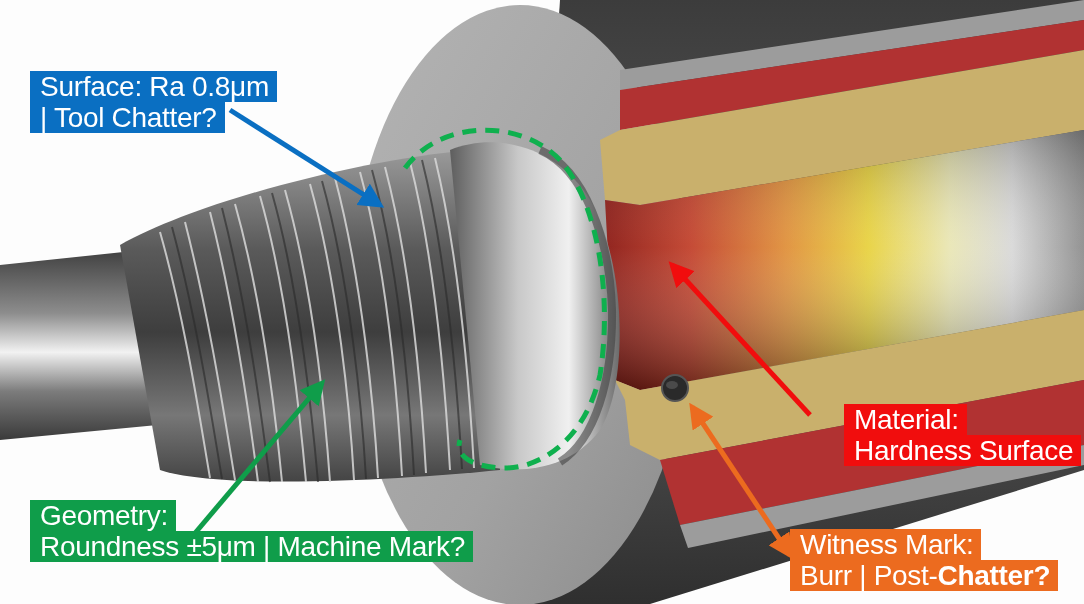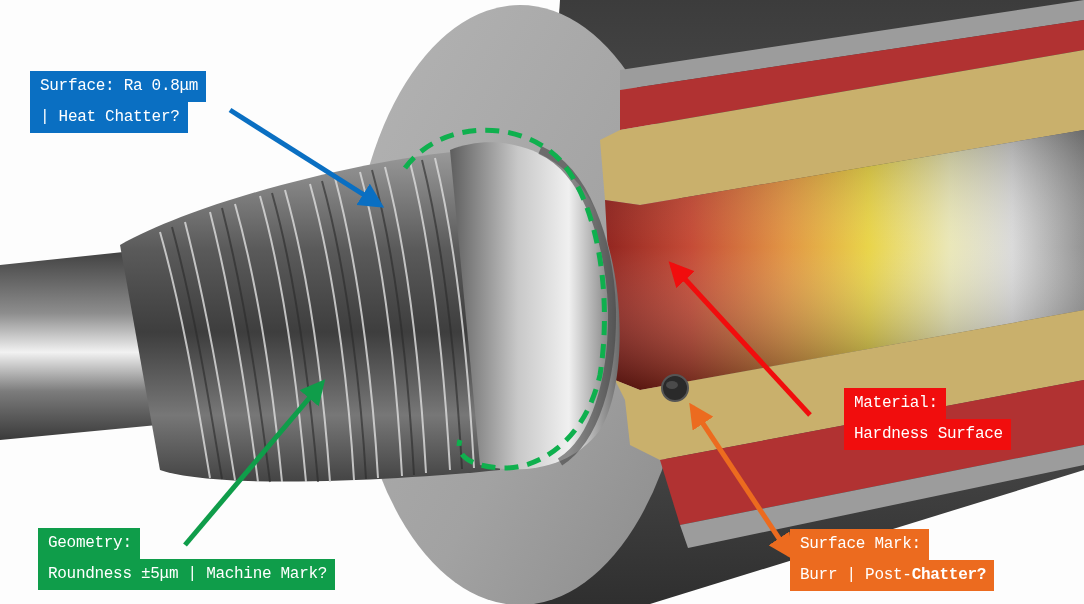--- a/index.html
+++ b/index.html
@@ -1,21 +1,21 @@
 <!DOCTYPE html>
 <html><head>
 <meta charset="utf-8">
 <style>
   html, body { margin: 0; padding: 0; }
   body { width: 1084px; height: 604px; overflow: hidden; background: #ffffff; font-family: "Liberation Sans", sans-serif; }
   .stage { position: relative; width: 1084px; height: 604px; overflow: hidden; background: #fdfdfd; }
   svg.art { position: absolute; left: 0; top: 0; }
   .label {
-    position: absolute; color: #ffffff; font-family: Liberation Mono, monospace;
-    font-size: 16px; line-height: 29px; letter-spacing: -0.3px;
+    position: absolute; color: #ffffff; font-family: Liberation Sans, sans-serif;
+    font-size: 28px; line-height: 29px; letter-spacing: -0.3px;
   }
   .label .line { display: inline-block; padding: 1px 8px 1px 10px; white-space: nowrap; }
   .label .row { display: block; margin: 0; }
   .blue .line { background: #0a6fc2; }
   .green .line { background: #0f9d4a; }
   .red .line { background: #f10d0d; }
   .orange .line { background: #ec6b1f; }
   .bold { font-weight: bold; }
 </style>
 </head>
@@ -147,30 +147,30 @@
     <path d="M405,168 C440,120 520,118 560,160 C600,205 612,300 600,375 C585,440 540,470 500,468 C470,466 455,455 460,440" fill="none" stroke="#0fb04e" stroke-width="5" stroke-dasharray="14,9"></path>
 
     <line x1="230" y1="110" x2="380" y2="205" stroke="#0a6fc2" stroke-width="5" marker-end="url(#arrBlue)"></line>
     <line x1="185" y1="545" x2="322" y2="383" stroke="#0f9d4a" stroke-width="5" marker-end="url(#arrGreen)"></line>
     <line x1="810" y1="415" x2="672" y2="265" stroke="#f10d0d" stroke-width="5" marker-end="url(#arrRed)"></line>
     <line x1="790" y1="555" x2="692" y2="407" stroke="#ec6b1f" stroke-width="5" marker-start="url(#arrOrange)" marker-end="url(#arrOrange)"></line>
   </svg>
 
   <div class="label blue" style="left:30px; top:71px;">
     <span class="row"><span class="line">Surface: Ra 0.8μm</span></span>
-    <span class="row"><span class="line">| Heat Chatter?</span></span>
+    <span class="row"><span class="line">| Tool Chatter?</span></span>
   </div>
 
-  <div class="label green" style="left:30px; top:528px;margin-left:8px;">
+  <div class="label green" style="left:30px; top:500px;">
     <span class="row"><span class="line">Geometry:</span></span>
     <span class="row"><span class="line">Roundness ±5μm | Machine Mark?</span></span>
   </div>
 
-  <div class="label red" style="left:808px; top:388px;padding-left:36px;">
+  <div class="label red" style="left:808px; top:404px;padding-left:36px;">
     <span class="row"><span class="line">Material:</span></span>
     <span class="row"><span class="line">Hardness Surface</span></span>
   </div>
 
   <div class="label orange" style="left:790px; top:529px;">
-    <span class="row"><span class="line">Surface Mark:</span></span>
+    <span class="row"><span class="line">Witness Mark:</span></span>
     <span class="row"><span class="line"><span>Burr | Post-</span><span class="bold">Chatter?</span></span></span>
   </div>
 </div>
 
 </body></html>

